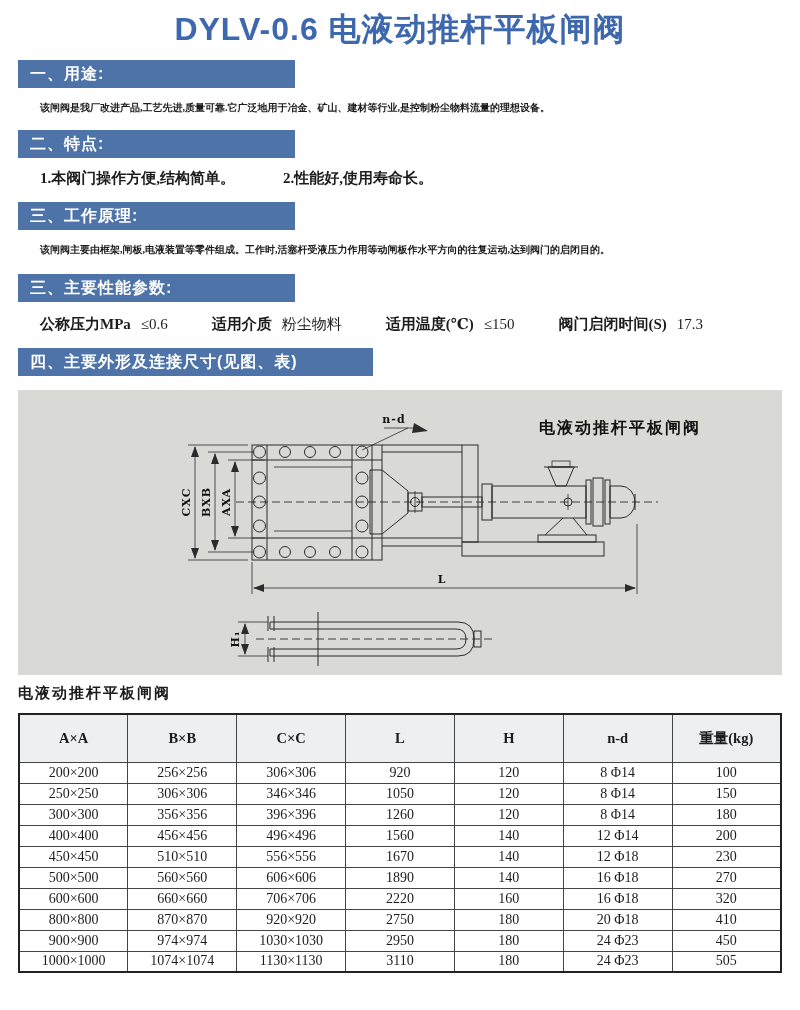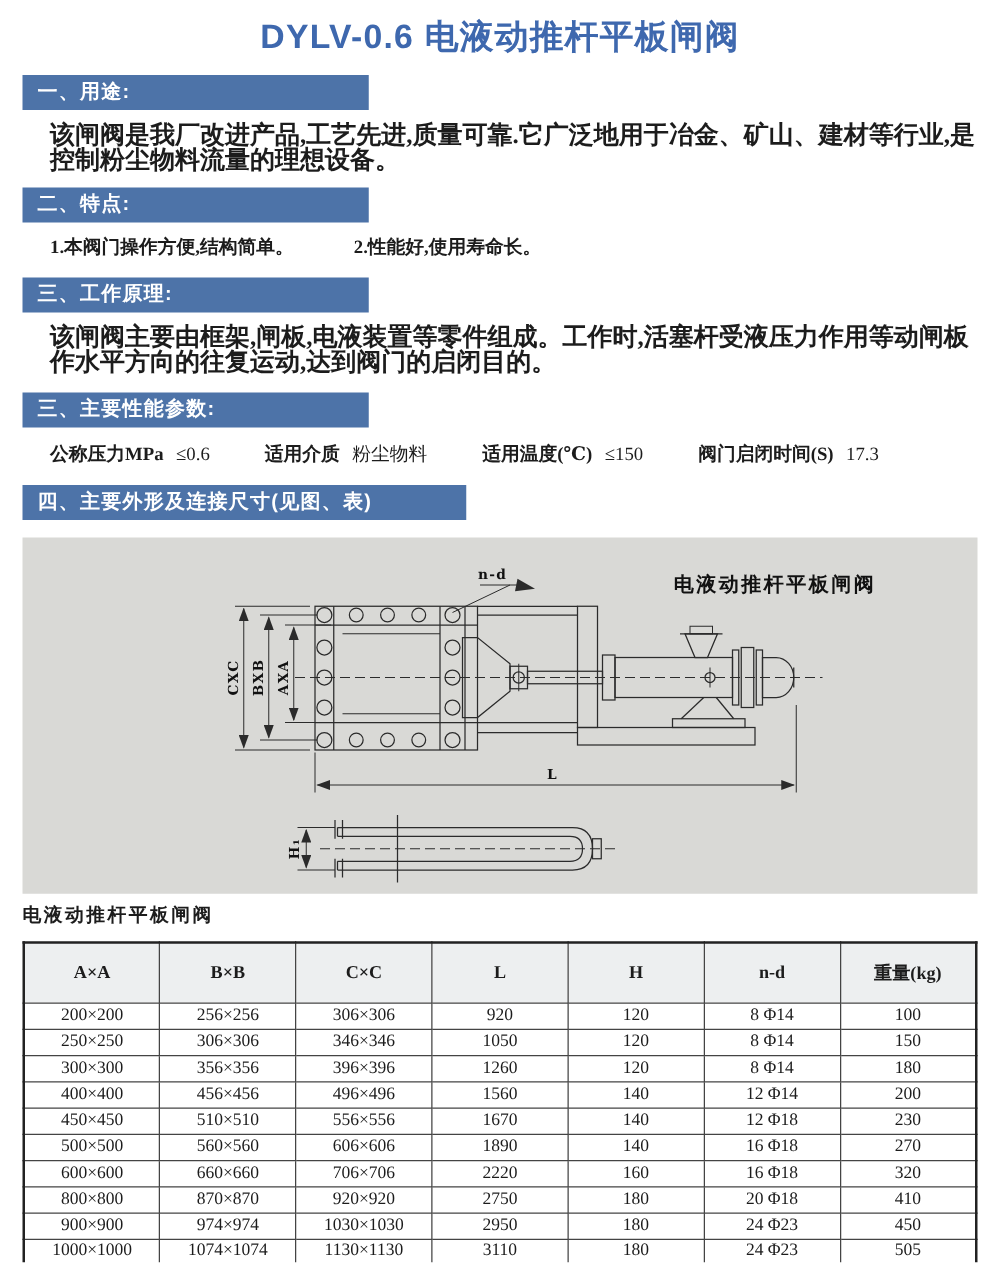--- a/index.html
+++ b/index.html
@@ -14,32 +14,32 @@
   body{width:800px;}
   .page{
     width:800px;height:1010px;background:#fff;overflow:hidden;
     padding:0 18px;
     font-family:"Liberation Serif","DejaVu Serif",serif;
     color:var(--ink);
   }
   .doc-title{
     margin-top:12px;text-align:center;
     font-family:"Liberation Sans","DejaVu Sans",sans-serif;
-    font-size:27px;font-weight:bold;color:var(--title-blue);
+    font-size:32px;font-weight:bold;color:var(--title-blue);
     letter-spacing:1px;line-height:34px;
   }
   .section-bar{
     margin-top:14px;height:28px;width:277px;background:var(--accent);
     color:#fff;font-family:"Liberation Sans","DejaVu Sans",sans-serif;
     font-weight:bold;font-size:16px;line-height:28px;
     padding-left:12px;letter-spacing:1px;
   }
   .section-bar.wide{width:355px;}
   .body-text{
-    margin:10px 0 0 22px;font-size:20px;font-weight:bold;line-height:20px;
+    margin:10px 0 0 22px;font-size:10px;font-weight:bold;line-height:20px;
   }
   .feature-row{margin:10px 0 0 22px;font-size:15px;font-weight:bold;line-height:20px;}
   .feature-row .feat2{margin-left:48px;}
   .mt12{margin-top:12px;}
   .mt18{}
   .param-row{
     display:flex;align-items:baseline;margin:12px 0 0 22px;
     font-size:15px;line-height:20px;
   }
   .param-group{margin-right:44px;display:flex;align-items:flex-start;}

